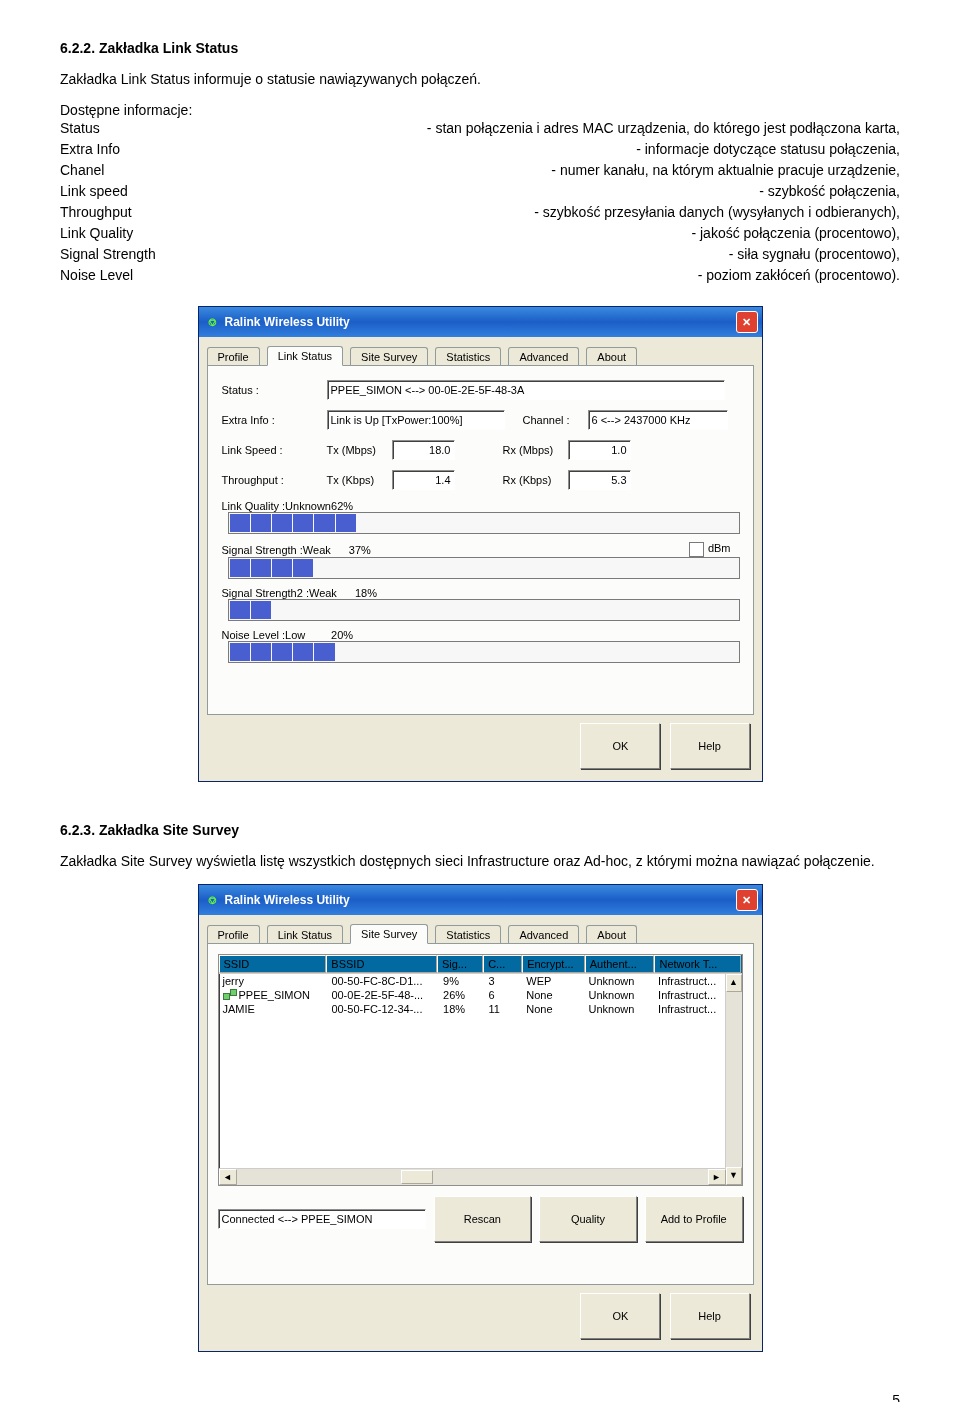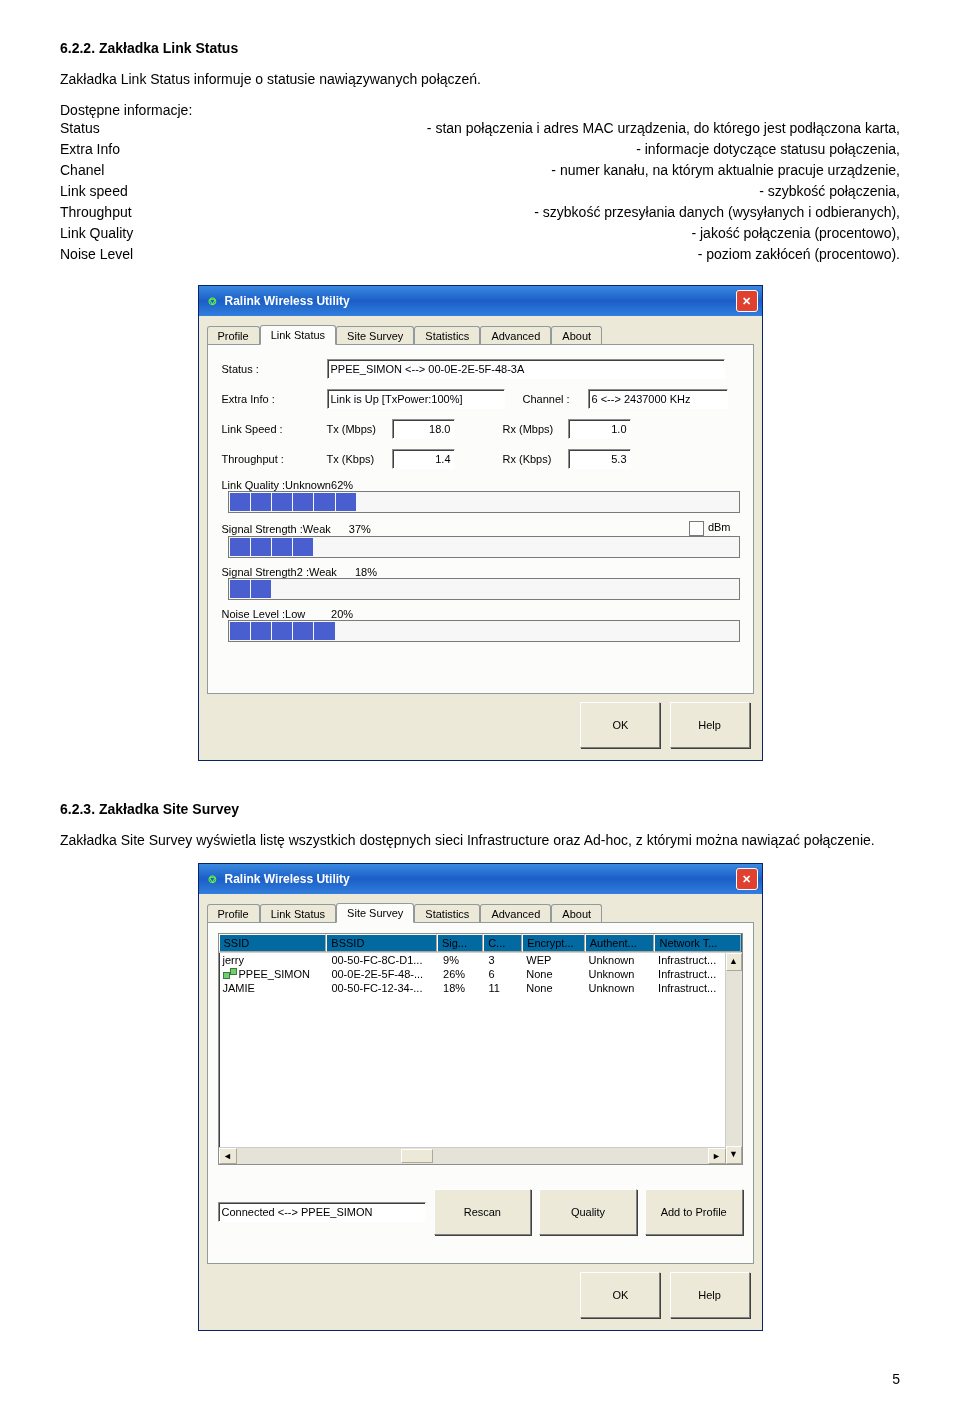--- a/index.html
+++ b/index.html
@@ -59,21 +59,21 @@
   .dlg-body { padding: 8px; }
   .tabstrip {
     display: flex;
     position: relative;
     top: 1px;
   }
   .tab {
     border: 1px solid #919b9c;
     border-bottom: none;
     padding: 3px 10px 3px 10px;
-    margin-right: 0;
+    margin-right: 7px;
     background: #ece9d8;
     border-top-left-radius: 3px;
     border-top-right-radius: 3px;
     position: relative;
   }
   .tab.active {
     background: #fcfcfa;
     border-bottom: 1px solid #fcfcfa;
     z-index: 2;
   }
@@ -188,21 +188,21 @@
   .sv-hsb {
     width: 16px;
     background: #ece9d8;
     border: 1px solid #fff;
     border-right-color: #aca899;
     border-bottom-color: #aca899;
     text-align: center;
     font-size: 9px;
     line-height: 14px;
   }
-  .sv-status { margin-top: 24px; display: flex; align-items: center; }
+  .sv-status { margin-top: 10px; display: flex; align-items: center; }
   .sv-status .field { flex: 0 0 200px; }
   .sv-btn { width: 105px; margin-left: 8px; }
   .connected-icon {
     display: inline-block;
     width: 14px; height: 10px;
     margin-right: 2px;
     position: relative;
   }
   .connected-icon::before,
   .connected-icon::after {
@@ -239,20 +239,24 @@
       <div class="def-term">Link speed</div>
       <div class="def-desc">- szybkość połączenia,</div>
     </div>
   <div class="def-row">
       <div class="def-term">Throughput</div>
       <div class="def-desc">- szybkość przesyłania danych (wysyłanych i odbieranych),</div>
     </div>
   <div class="def-row">
       <div class="def-term">Link Quality</div>
       <div class="def-desc">- jakość połączenia (procentowo),</div>
+    </div>
+  <div class="def-row">
+      <div class="def-term">Signal Strength</div>
+      <div class="def-desc">- siła sygnału (procentowo),</div>
     </div>
   <div class="def-row">
       <div class="def-term">Noise Level</div>
       <div class="def-desc">- poziom zakłóceń (procentowo).</div>
     </div>
 </div>
 
 <div class="dialog">
   <div class="titlebar">
     <span class="titlebar-icon">⎊</span>

